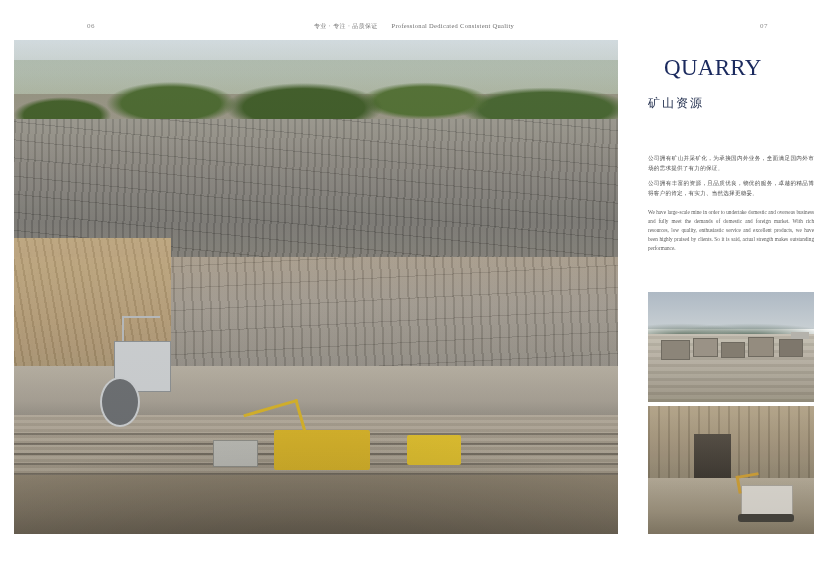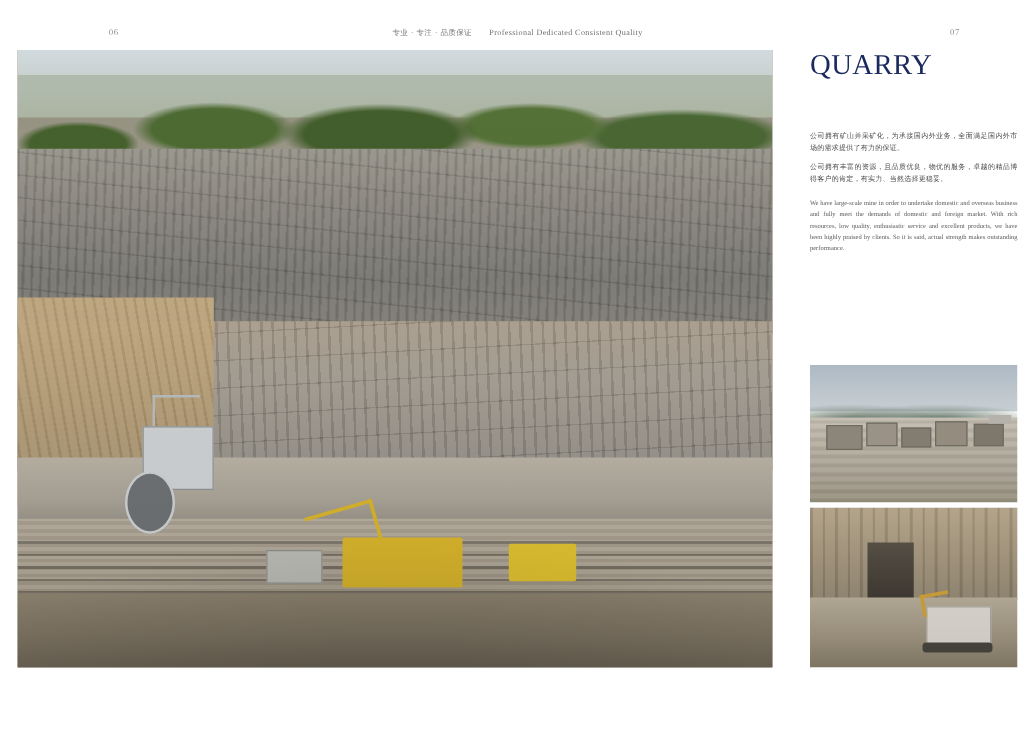--- a/index.html
+++ b/index.html
@@ -181,21 +181,21 @@
     width: 166px;
   }
 
   .title-en {
     font-family: "Liberation Serif", serif;
     color: #1b2a5e;
     font-size: 23px;
     line-height: 23px;
     letter-spacing: 0.3px;
     font-weight: normal;
-    margin: 0;
+    margin: 16px;
   }
   .title-en .l2 { display: block; margin-top: 1px; }
   .title-cn {
     font-family: "DejaVu Sans", sans-serif;
     color: #23304f;
     font-size: 12px;
     letter-spacing: 2px;
     margin-top: 7px;
   }
 
@@ -295,20 +295,21 @@
     <div class="mp-truck"></div>
     <div class="mp-excavator"></div>
     <div class="mp-excavator2"></div>
     <div class="mp-shadow"></div>
   </div>
 
   <div class="right-col">
     <h1 class="title-en">
       <span>QUARRY</span>
     </h1>
+    <div class="title-cn">矿山资源</div>
 
     <div class="body-cn">
       <p>公司拥有矿山并采矿化，为承接国内外业务，全面满足国内外市场的需求提供了有力的保证。</p>
       <p>公司拥有丰富的资源，且品质优良，物优的服务，卓越的精品博得客户的肯定，有实力、当然选择更稳妥。</p>
     </div>
 
     <div class="body-en">
       <p>We have large-scale mine in order to undertake domestic and overseas business and fully meet the demands of domestic and foreign market. With rich resources, low quality, enthusiastic service and excellent products, we have been highly praised by clients. So it is said, actual strength makes outstanding performance.</p>
     </div>
   </div>

